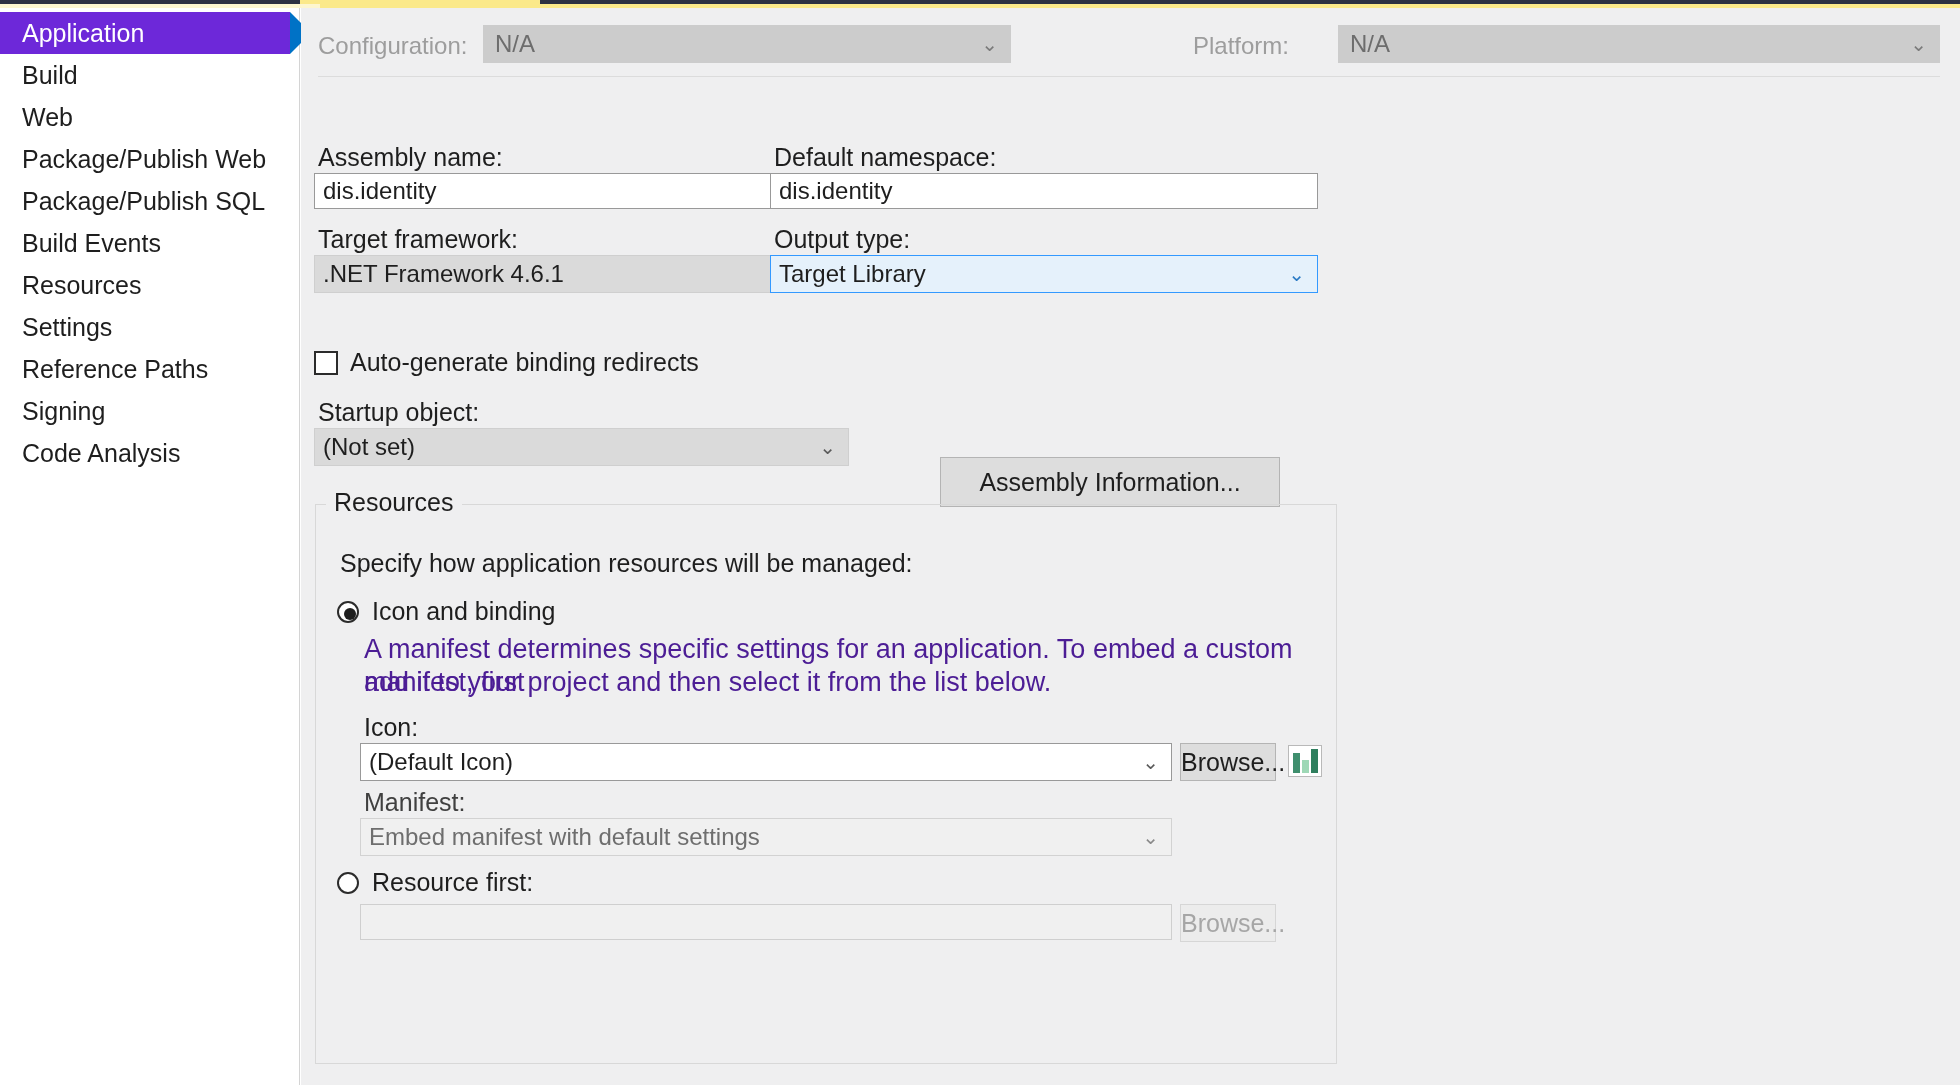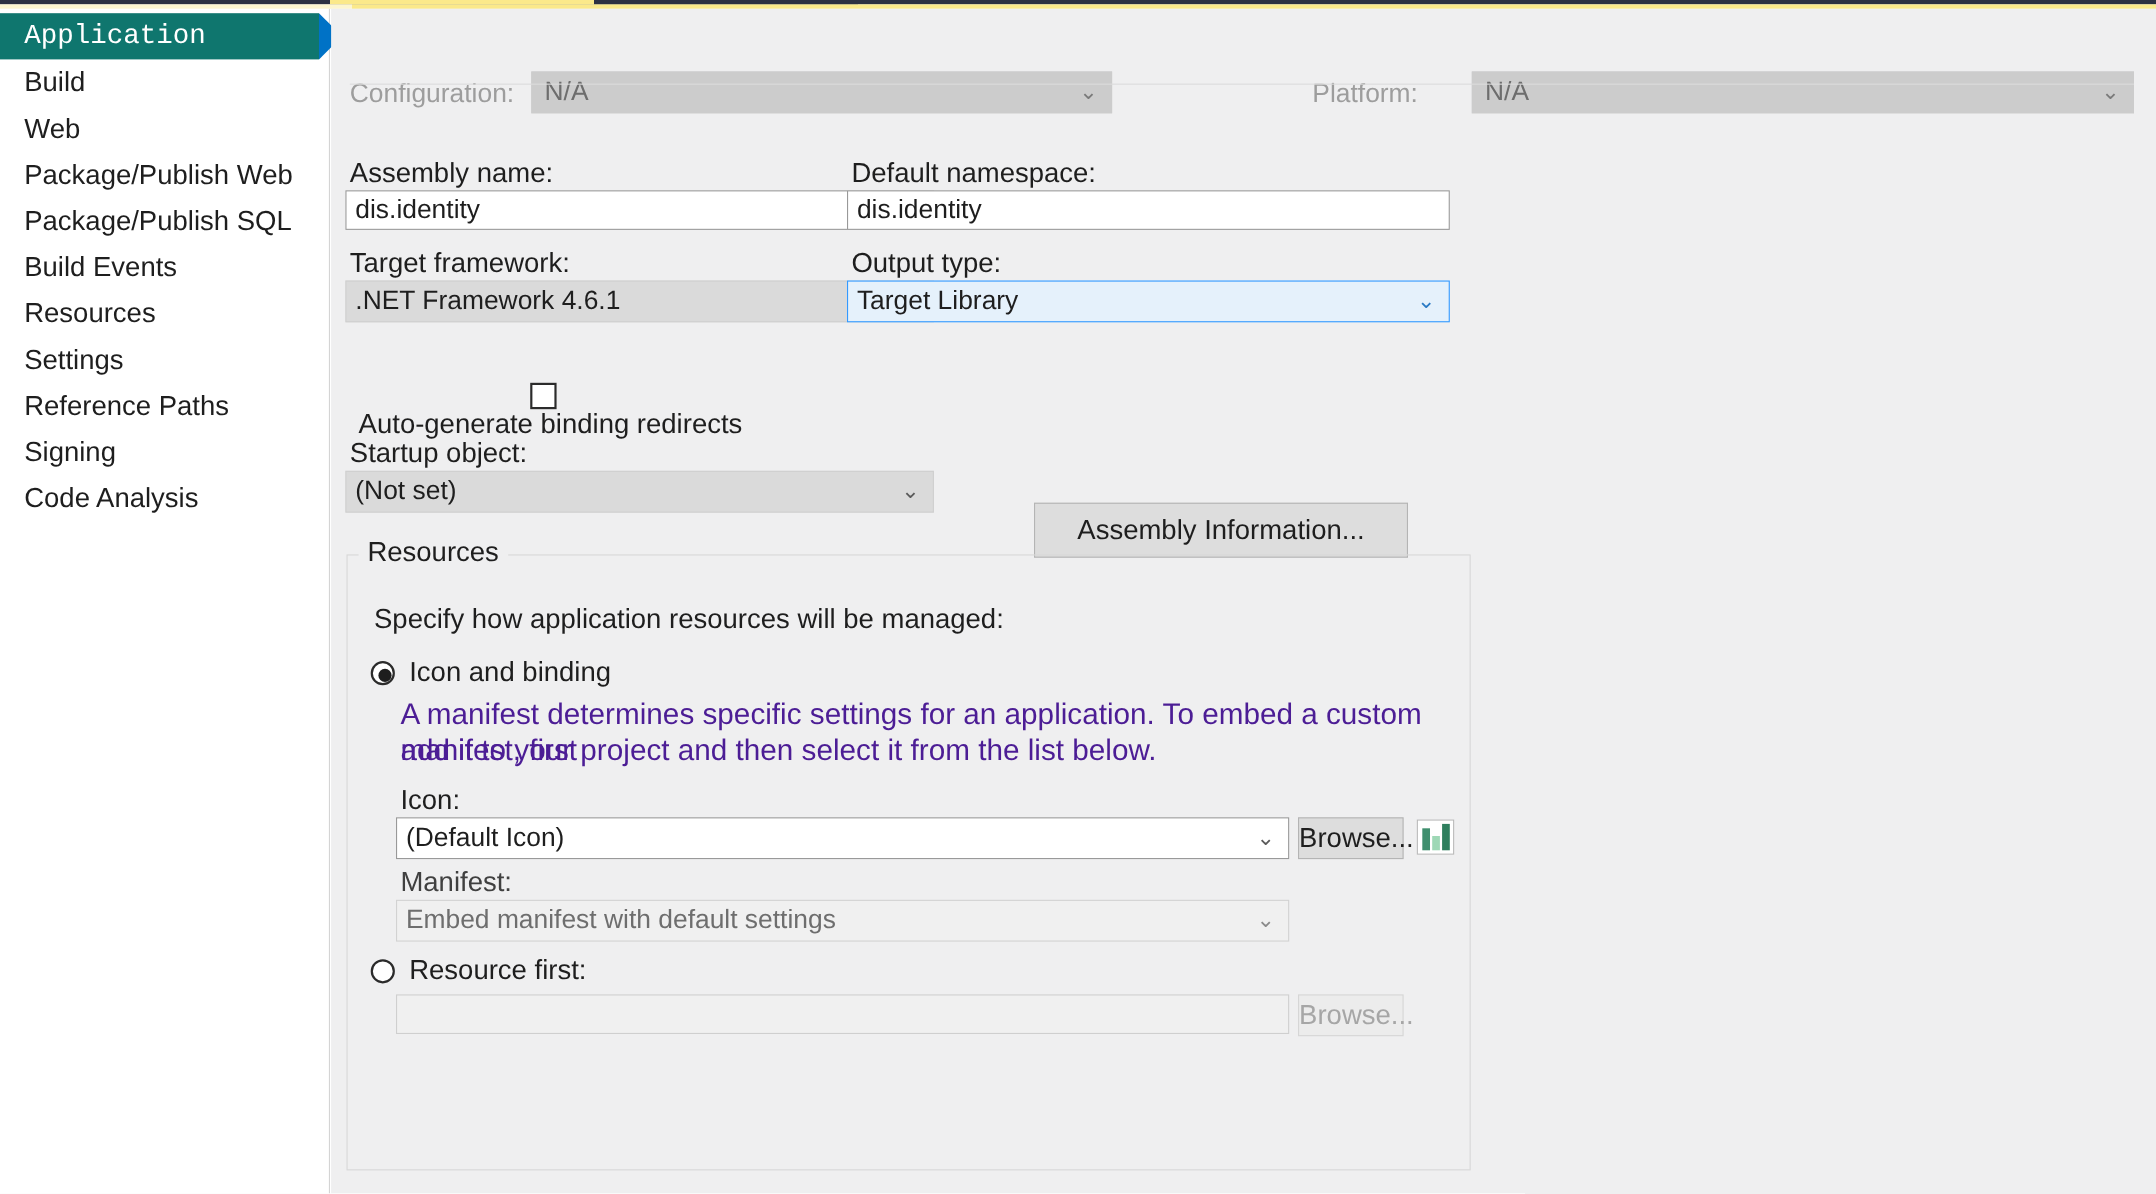--- a/index.html
+++ b/index.html
@@ -53,24 +53,23 @@
     position: relative;
     height: 42px;
     line-height: 42px;
     padding-left: 22px;
     font-size: 25px;
     color: #1e1e1e;
     white-space: nowrap;
     cursor: default;
   }
   .side-item.selected {
-    background: #0f766e;
+    background: #6d28d9;
     color: #ffffff;
     width: 290px;
-    font-family: Liberation Mono, monospace;
   }
   .side-item.selected::after {
     content: "";
     position: absolute;
     right: -21px; top: 0;
     width: 0; height: 0;
     border-top: 21px solid transparent;
     border-bottom: 21px solid transparent;
     border-left: 21px solid #0072c6;
   }
@@ -80,21 +79,21 @@
     position: absolute;
     left: 301px; top: 8px;
     width: 1659px; height: 1077px;
     background: #efeff0;
   }
 
   
   .config-row {
     position: absolute;
     left: 17px; top: 17px;
-    width: 1622px; height: 40px; margin-top: 40px;
+    width: 1622px; height: 40px;
   }
   .cfg-label {
     position: absolute;
     font-size: 24px;
     color: #9d9d9d;
     top: 7px;
     white-space: nowrap;
   }
   .cfg-label.c1 { left: 0px; }
   .cfg-label.c2 { left: 875px; }
@@ -356,21 +355,21 @@
         <span>.NET Framework 4.6.1</span>
         <span class="chev">⌄</span>
       </div>
 
       <div class="fld-label" style="left:473px; top:217px;">Output type:</div>
       <div class="combo hot" style="left:469px; top:247px; width:548px;">
         <span>Target Library</span>
         <span class="chev">⌄</span>
       </div>
 
-      <div class="chk-wrap" style="left:13px; top:340px;flex-direction:column;">
+      <div class="chk-wrap" style="left:13px; top:340px;">
         <span class="chk-box"></span>
         <span class="chk-label">Auto-generate binding redirects</span>
       </div>
 
       <div class="fld-label" style="left:17px; top:390px;">Startup object:</div>
       <div class="combo" style="left:13px; top:420px; width:535px;">
         <span>(Not set)</span>
         <span class="chev">⌄</span>
       </div>
 

